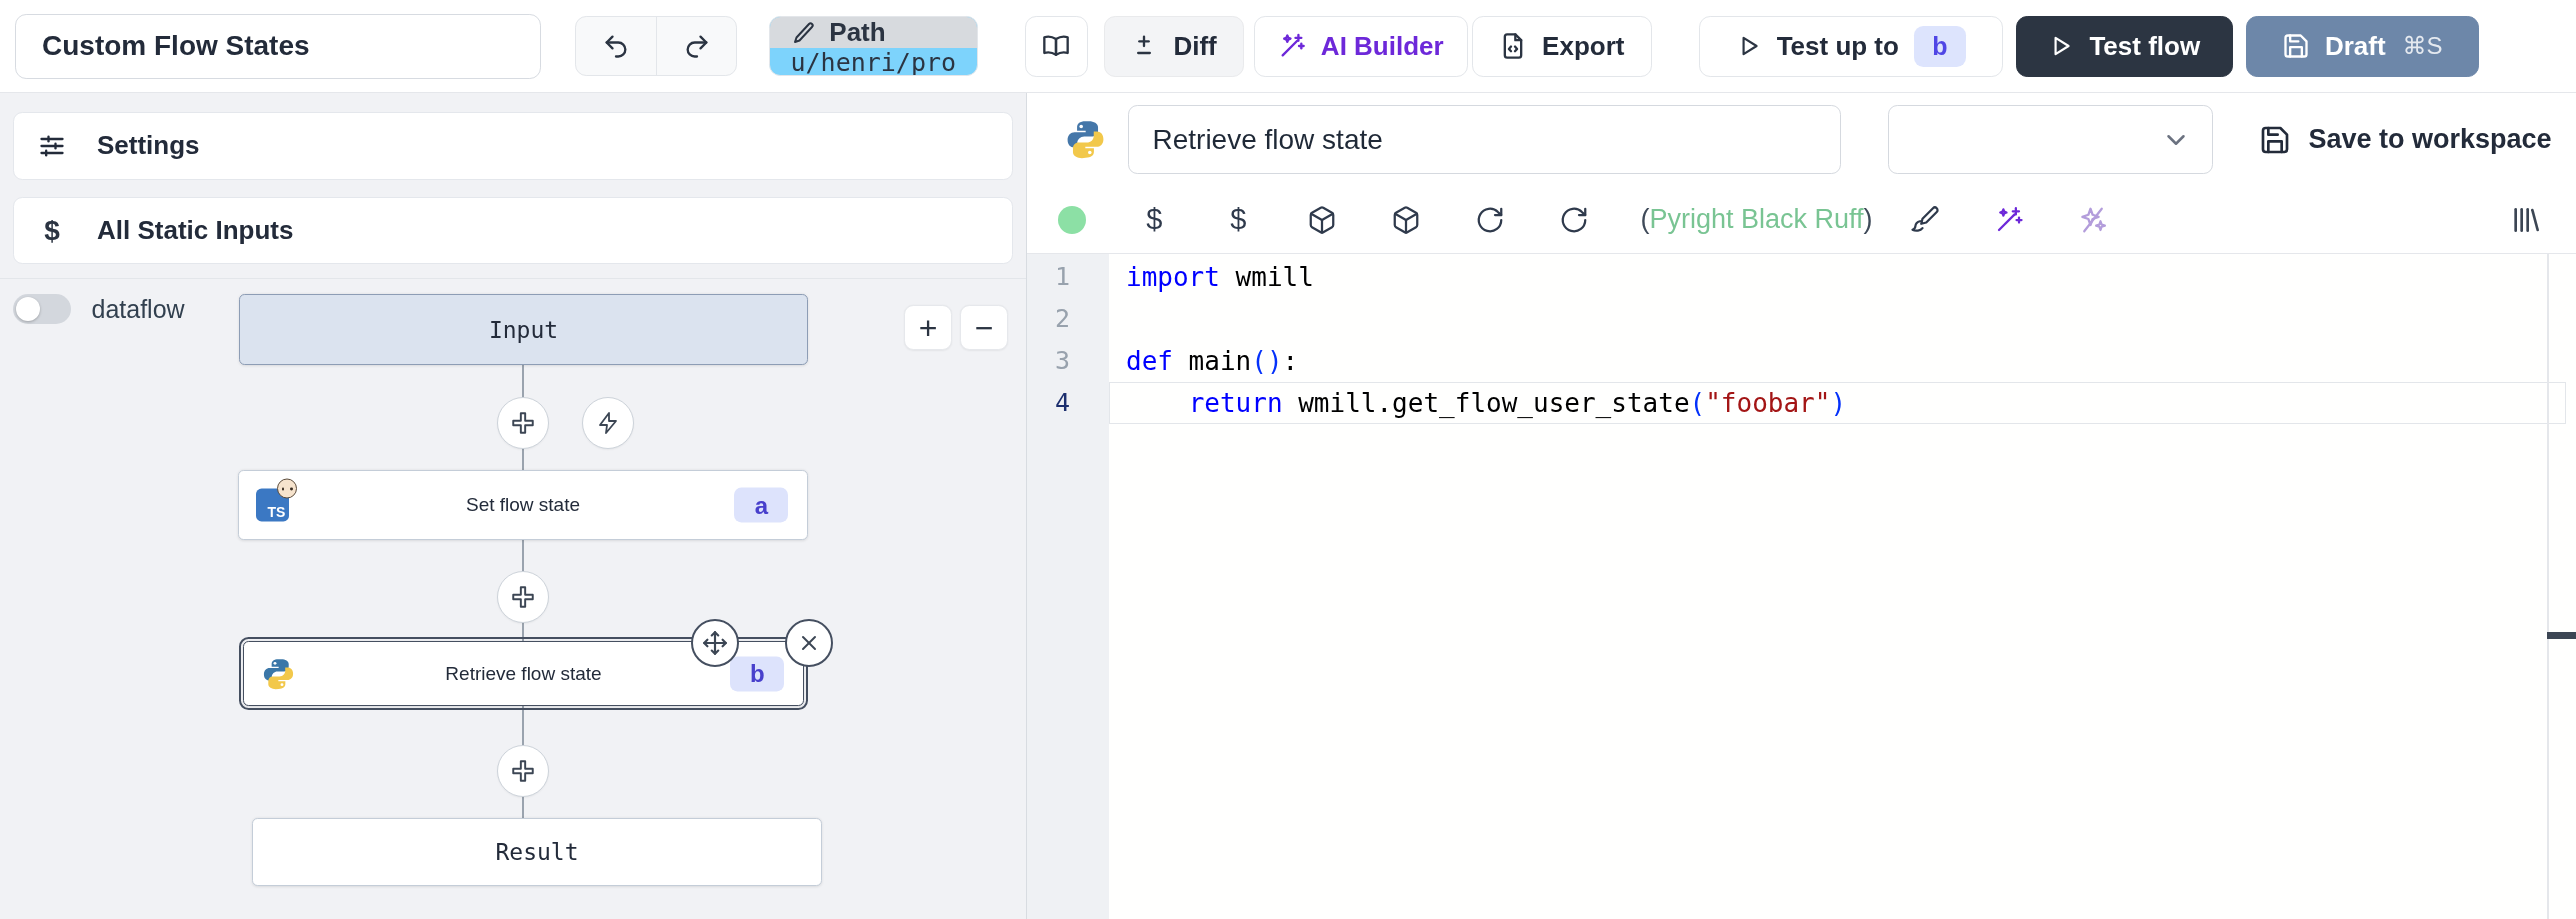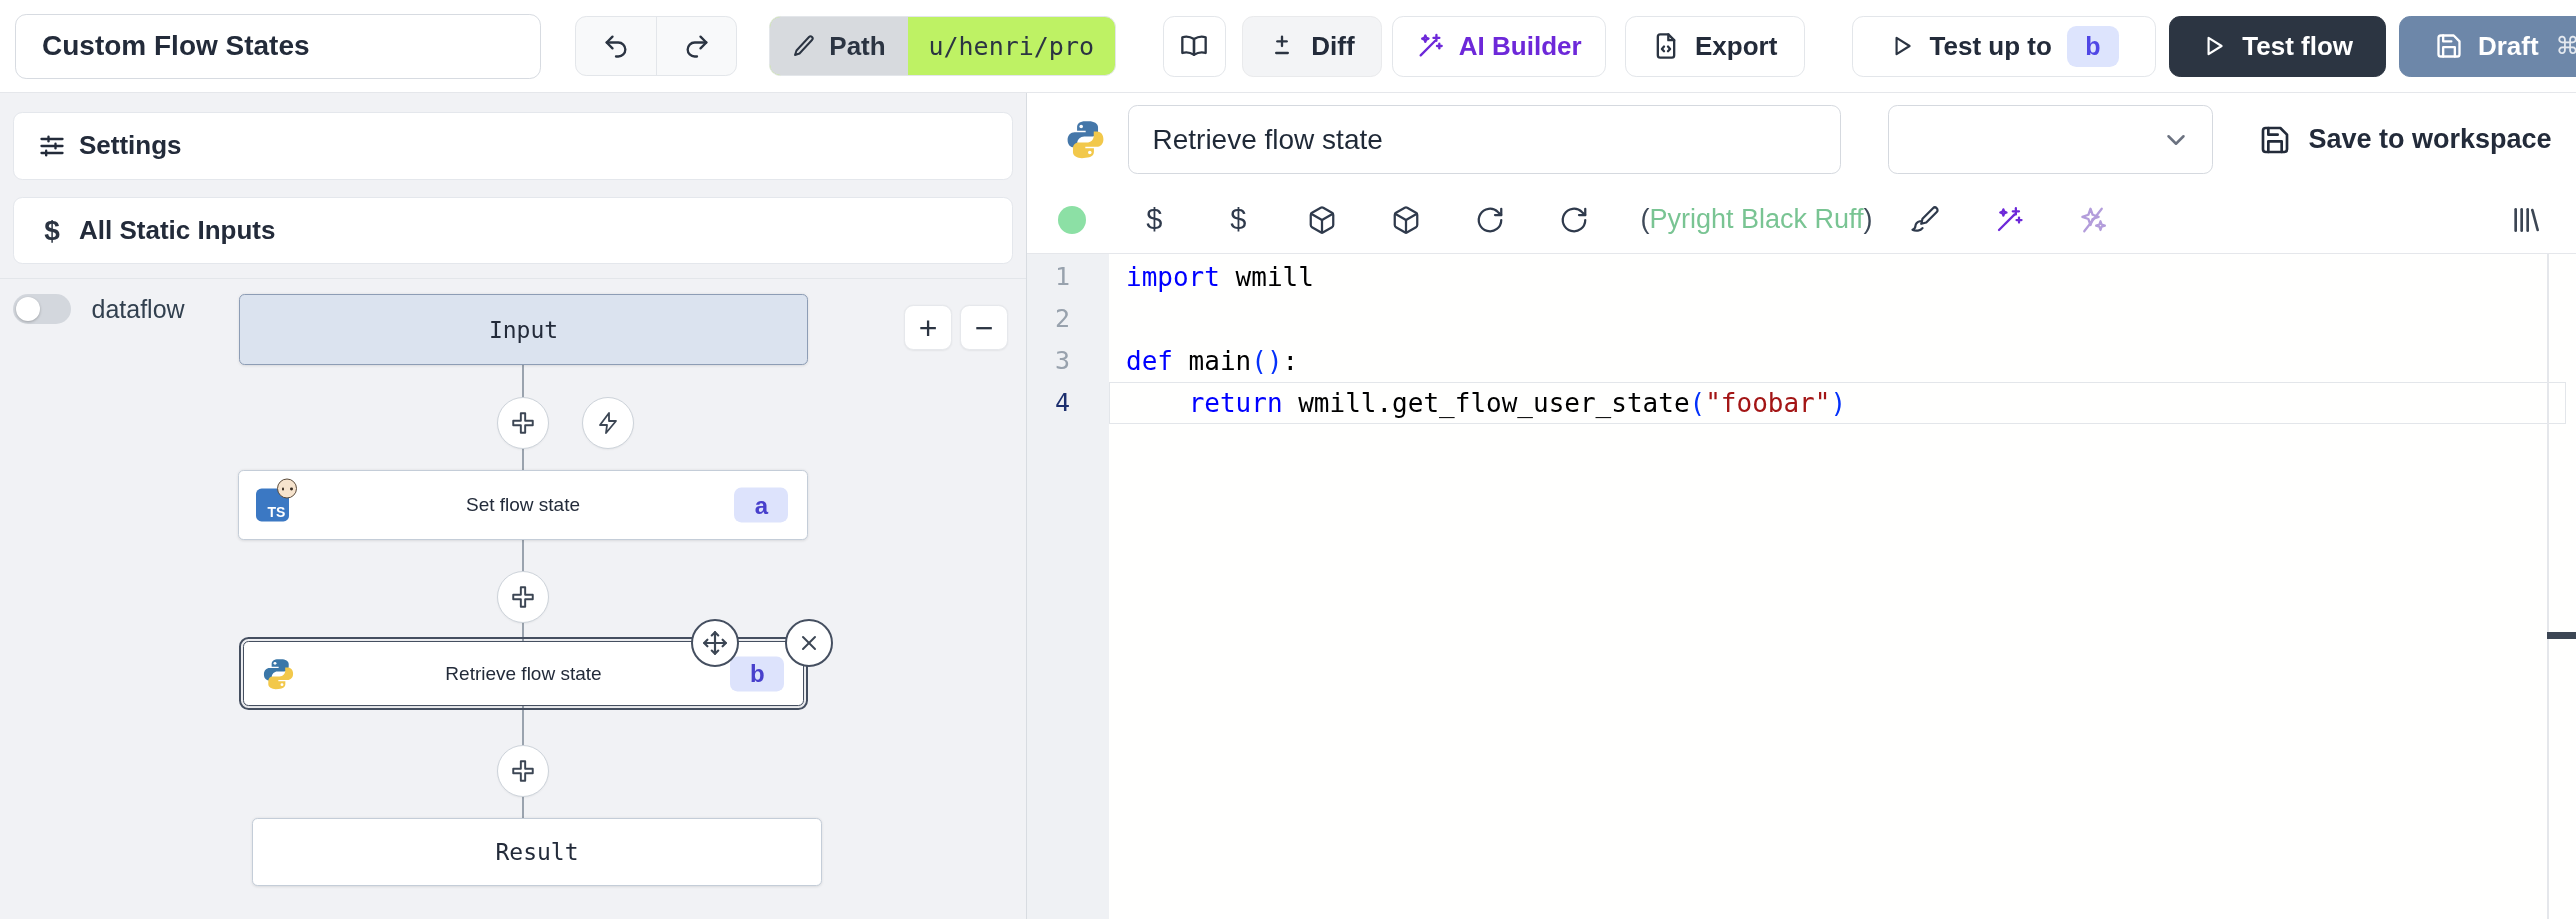--- a/index.html
+++ b/index.html
@@ -12,48 +12,48 @@
   .topbar { position:relative; height:93px; background:#fff; border-bottom:1.9px solid #e5e7eb;
     display:flex; align-items:center; padding-left:15px; overflow:hidden; }
   .title-box { width:526px; height:65px; border:1.9px solid #d7dbe1; border-radius:11.2px;
     display:flex; align-items:center; padding:0 26px; font-size:28px; font-weight:700; color:#232b3a;
     flex:none; }
   .seg-group { display:flex; height:60px; border:1.9px solid #e3e6ea; border-radius:11.2px;
     overflow:hidden; flex:none; background:#f8f9fa; }
   .undo-group { margin-left:34px; }
   .seg-cell { width:80px; display:flex; align-items:center; justify-content:center; color:#2b3442; cursor:pointer; }
   .seg-cell + .seg-cell { border-left:1.9px solid #e3e6ea; }
-  .path-group { margin-left:32px; background:#bef264; }
+  .path-group { margin-left:32px; background:#7dd3fc;flex-direction:column; }
   .path-left { background:#d7dade; display:flex; align-items:center; gap:13px; padding:0 22.3px;
     font-size:26px; font-weight:700; color:#2b3442; }
   .path-right { display:flex; align-items:center; padding:0 20.5px; font-size:25px; color:#2b3442; }
   .btn { height:61px; border:1.9px solid #e3e6ea; border-radius:11.2px; background:#fff;
     display:flex; align-items:center; justify-content:center; gap:15px; flex:none;
     font-size:26px; font-weight:700; color:#232b3a; cursor:pointer; }
   .btn .ic { color:#2b3442; }
   .btn-book { width:63px; margin-left:47px; }
   .btn-diff { width:140px; margin-left:16px; background:#f3f4f6; border-color:#e9eaec; }
   .btn-ai   { width:214px; margin-left:10.2px; color:#6d28d9; }
   .btn-ai .ic { color:#6d28d9; }
-  .btn-export { width:180px; margin-left:19px; }
+  .btn-export { width:180px; margin-left:4px; }
   .btn-testup { width:304px; margin-left:47px; }
   .btn-testflow { width:217px; margin-left:13px; background:#2c3542; border-color:#2c3542; color:#fff; }
   .btn-testflow .ic { color:#fff; }
   .btn-draft { width:233px; margin-left:13px; background:#6d87a9; border-color:#6d87a9; color:#fff; }
   .btn-draft .ic { color:#fff; }
   .draft-shortcut { font-size:24px; font-weight:400; color:rgba(255,255,255,.82); margin-left:1.9px; white-space:nowrap; }
   .badge { min-width:52px; height:41px; border-radius:9.3px; background:#dde4fd; color:#4f46e5;
     font-weight:700; font-size:25px; display:flex; align-items:center; justify-content:center; }
 
   
   .main { display:flex; height:826px; }
   .left-panel { width:1027px; flex:none; background:#f1f2f5; border-right:1.9px solid #d8dce1; }
   .left-top { height:186px; padding:18.6px 13px 0 13px; border-bottom:1.9px solid #e3e6ea; background:#f1f2f5; }
   .panel-box { height:68px; background:#fff; border:1.9px solid #e4e7ec; border-radius:9.3px;
-    display:flex; align-items:center; gap:13px; padding:0 24px; cursor:pointer; }
+    display:flex; align-items:center; gap:31px; padding:0 24px; cursor:pointer; }
   .panel-box + .panel-box { margin-top:17.7px; height:67px; }
   .panel-box .label { font-size:26px; font-weight:700; color:#232b3a; }
   .dollar-glyph { font-size:28px; font-weight:600; color:#2b3442; width:28px; text-align:center; }
 
   
   .graph { position:relative; width:100%; height:638px; background:#f1f2f5; }
   .toggle-row { position:absolute; left:13px; top:15px; display:flex; align-items:center; gap:20.5px; }
   .toggle { width:58px; height:30px; border-radius:15px; background:#d3d7dd; position:relative; cursor:pointer; }
   .toggle .knob { position:absolute; left:2.8px; top:2.8px; width:24px; height:24px; border-radius:50%;
     background:#fff; box-shadow:0 0.9px 2.8px rgba(0,0,0,.25); }

